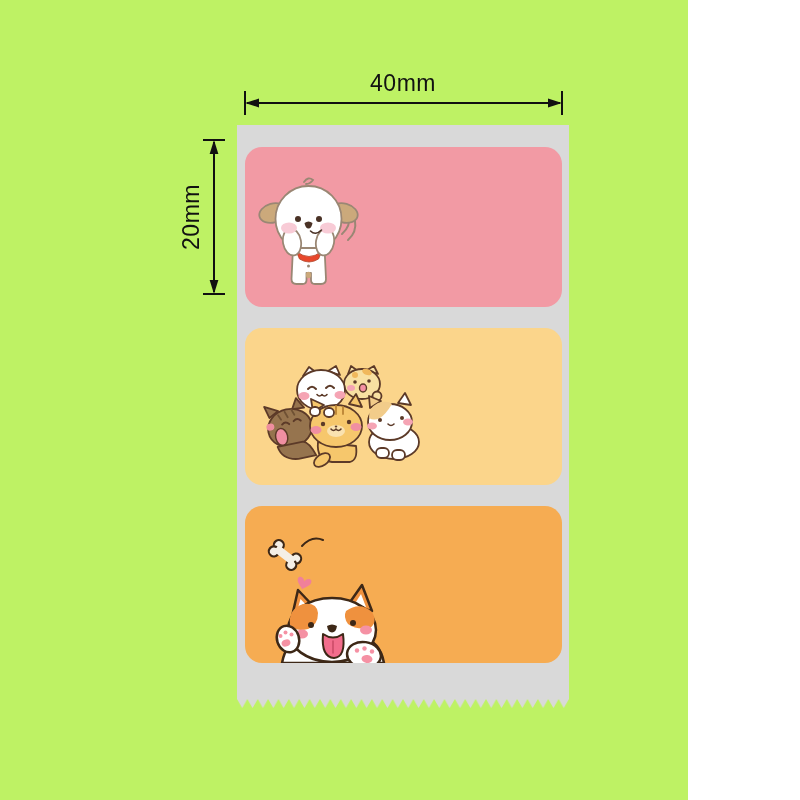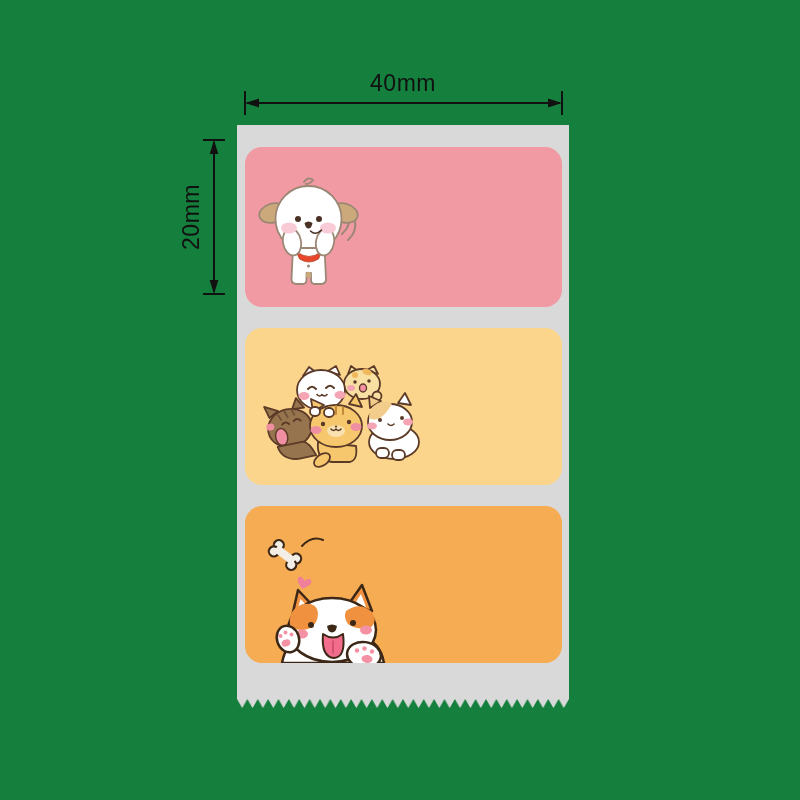--- a/index.html
+++ b/index.html
@@ -1,17 +1,17 @@
 <!DOCTYPE html>
 <html><head>
 <meta charset="utf-8">
 <style>
   html,body{margin:0;padding:0;background:#fff;}
   .canvas{
-    position:relative;width:800px;height:800px;background:#15803d;
+    position:relative;width:688px;height:800px;background:#bef264;
     font-family:"Liberation Sans", sans-serif;overflow:hidden;
   }
   
   .dim-label{
     position:absolute;color:#111;font-size:23px;letter-spacing:0.5px;white-space:nowrap;
   }
   .dim-label.width{left:403px;top:70px;transform:translateX(-50%);}
   .dim-label.height{left:191px;top:217px;transform:translate(-50%,-50%) rotate(-90deg);}
   .dim-svg{position:absolute;overflow:visible;}
   .dim-svg.width{left:239px;top:88px;}

